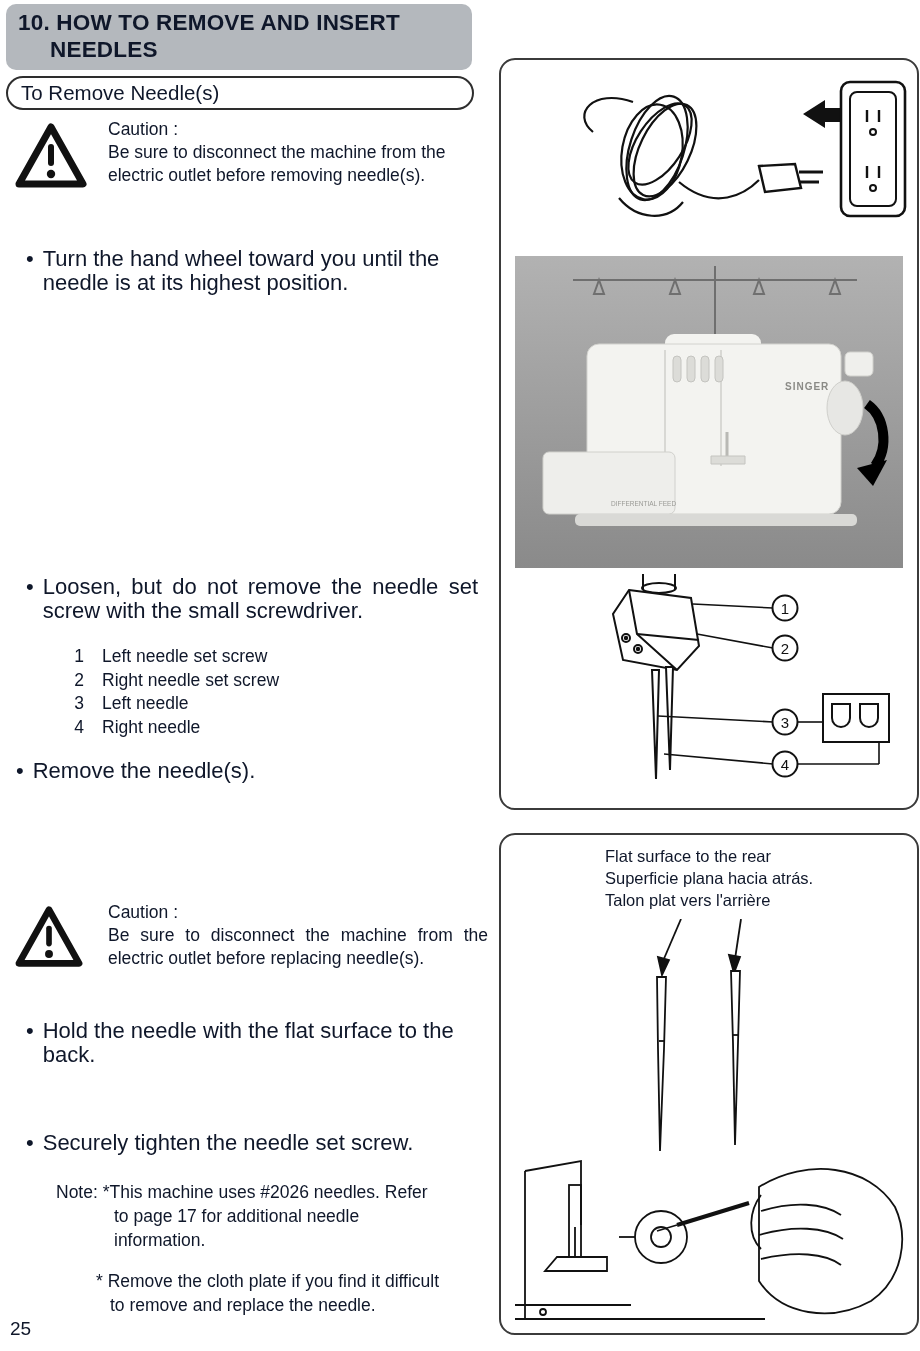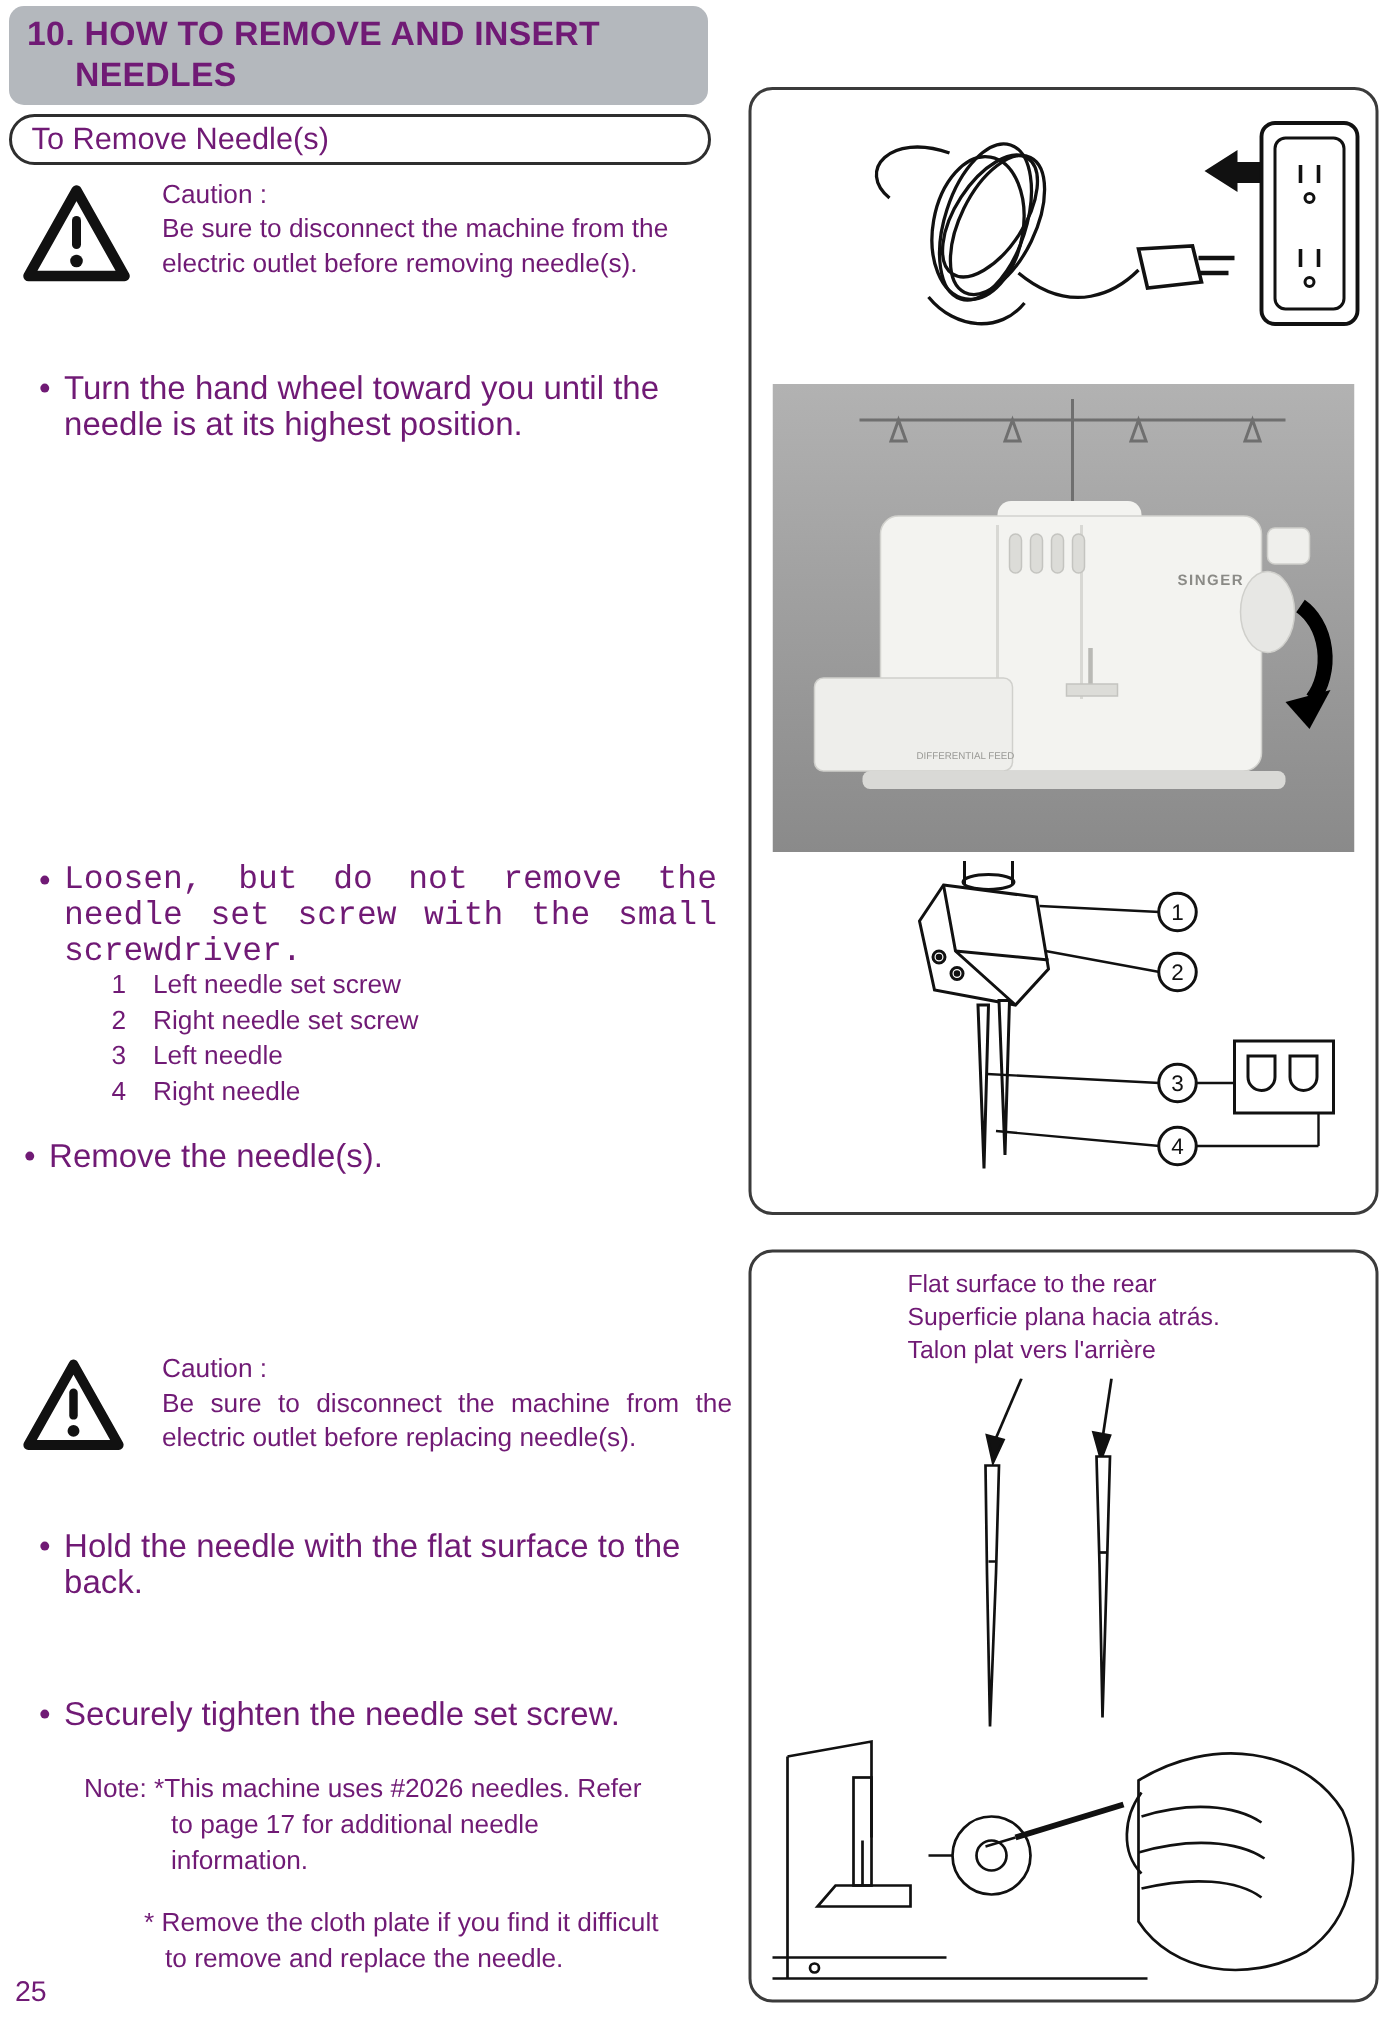--- a/index.html
+++ b/index.html
@@ -1,17 +1,17 @@
 <!DOCTYPE html>
 <html><head>
 <meta charset="utf-8">
 <style>
   html,body{margin:0;padding:0;background:#ffffff;}
   .page{position:relative;width:920px;height:1351px;background:#fff;
-        font-family:"Liberation Sans",sans-serif;color:#701a75;overflow:hidden;}
+        font-family:"Liberation Sans",sans-serif;color:#0f172a;overflow:hidden;}
 
   
   .title-box{position:absolute;left:6px;top:4px;width:466px;min-height:58px;
              background:#b4b8bd;border-radius:10px;padding:5px 8px 7px 12px;box-sizing:border-box;}
   .title-box .t1,.title-box .t2{font-size:22.5px;font-weight:bold;letter-spacing:.2px;line-height:27px;}
   .title-box .t2{padding-left:32px;}
 
   
   .pill{position:absolute;left:6px;width:468px;height:34px;border:2px solid #2e2e2e;border-radius:17px;
         display:flex;align-items:center;padding-left:13px;font-size:20.5px;box-sizing:border-box;background:#fff;}
@@ -27,21 +27,21 @@
   #caution1 .caution-text{width:368px;}
   #caution2 .caution-text{width:380px;}
   #caution2 .c-body{text-align:justify;}
 
   
   .bullet{position:absolute;display:flex;font-size:22px;line-height:24px;}
   .bullet::before{content:"\2022";margin-right:9px;}
   .bt{flex:1;}
   #rb1{left:26px;top:247px;width:450px;}
   #rb2{left:26px;top:575px;width:452px;}
-  #rb2 .bt{text-align:justify;font-family:Liberation Mono, monospace;}
+  #rb2 .bt{text-align:justify;}
   #rb3{left:16px;top:759px;width:450px;}
   #ib1{left:26px;top:1019px;width:450px;}
   #ib2{left:26px;top:1065px;width:450px;}
   #ib3{left:26px;top:1131px;width:450px;}
 
   
   .numlist{position:absolute;left:70px;top:645px;font-size:17.5px;line-height:23.5px;}
   .num-row{display:flex;}
   .num{width:14px;text-align:right;}
   .num-label{margin-left:18px;}

